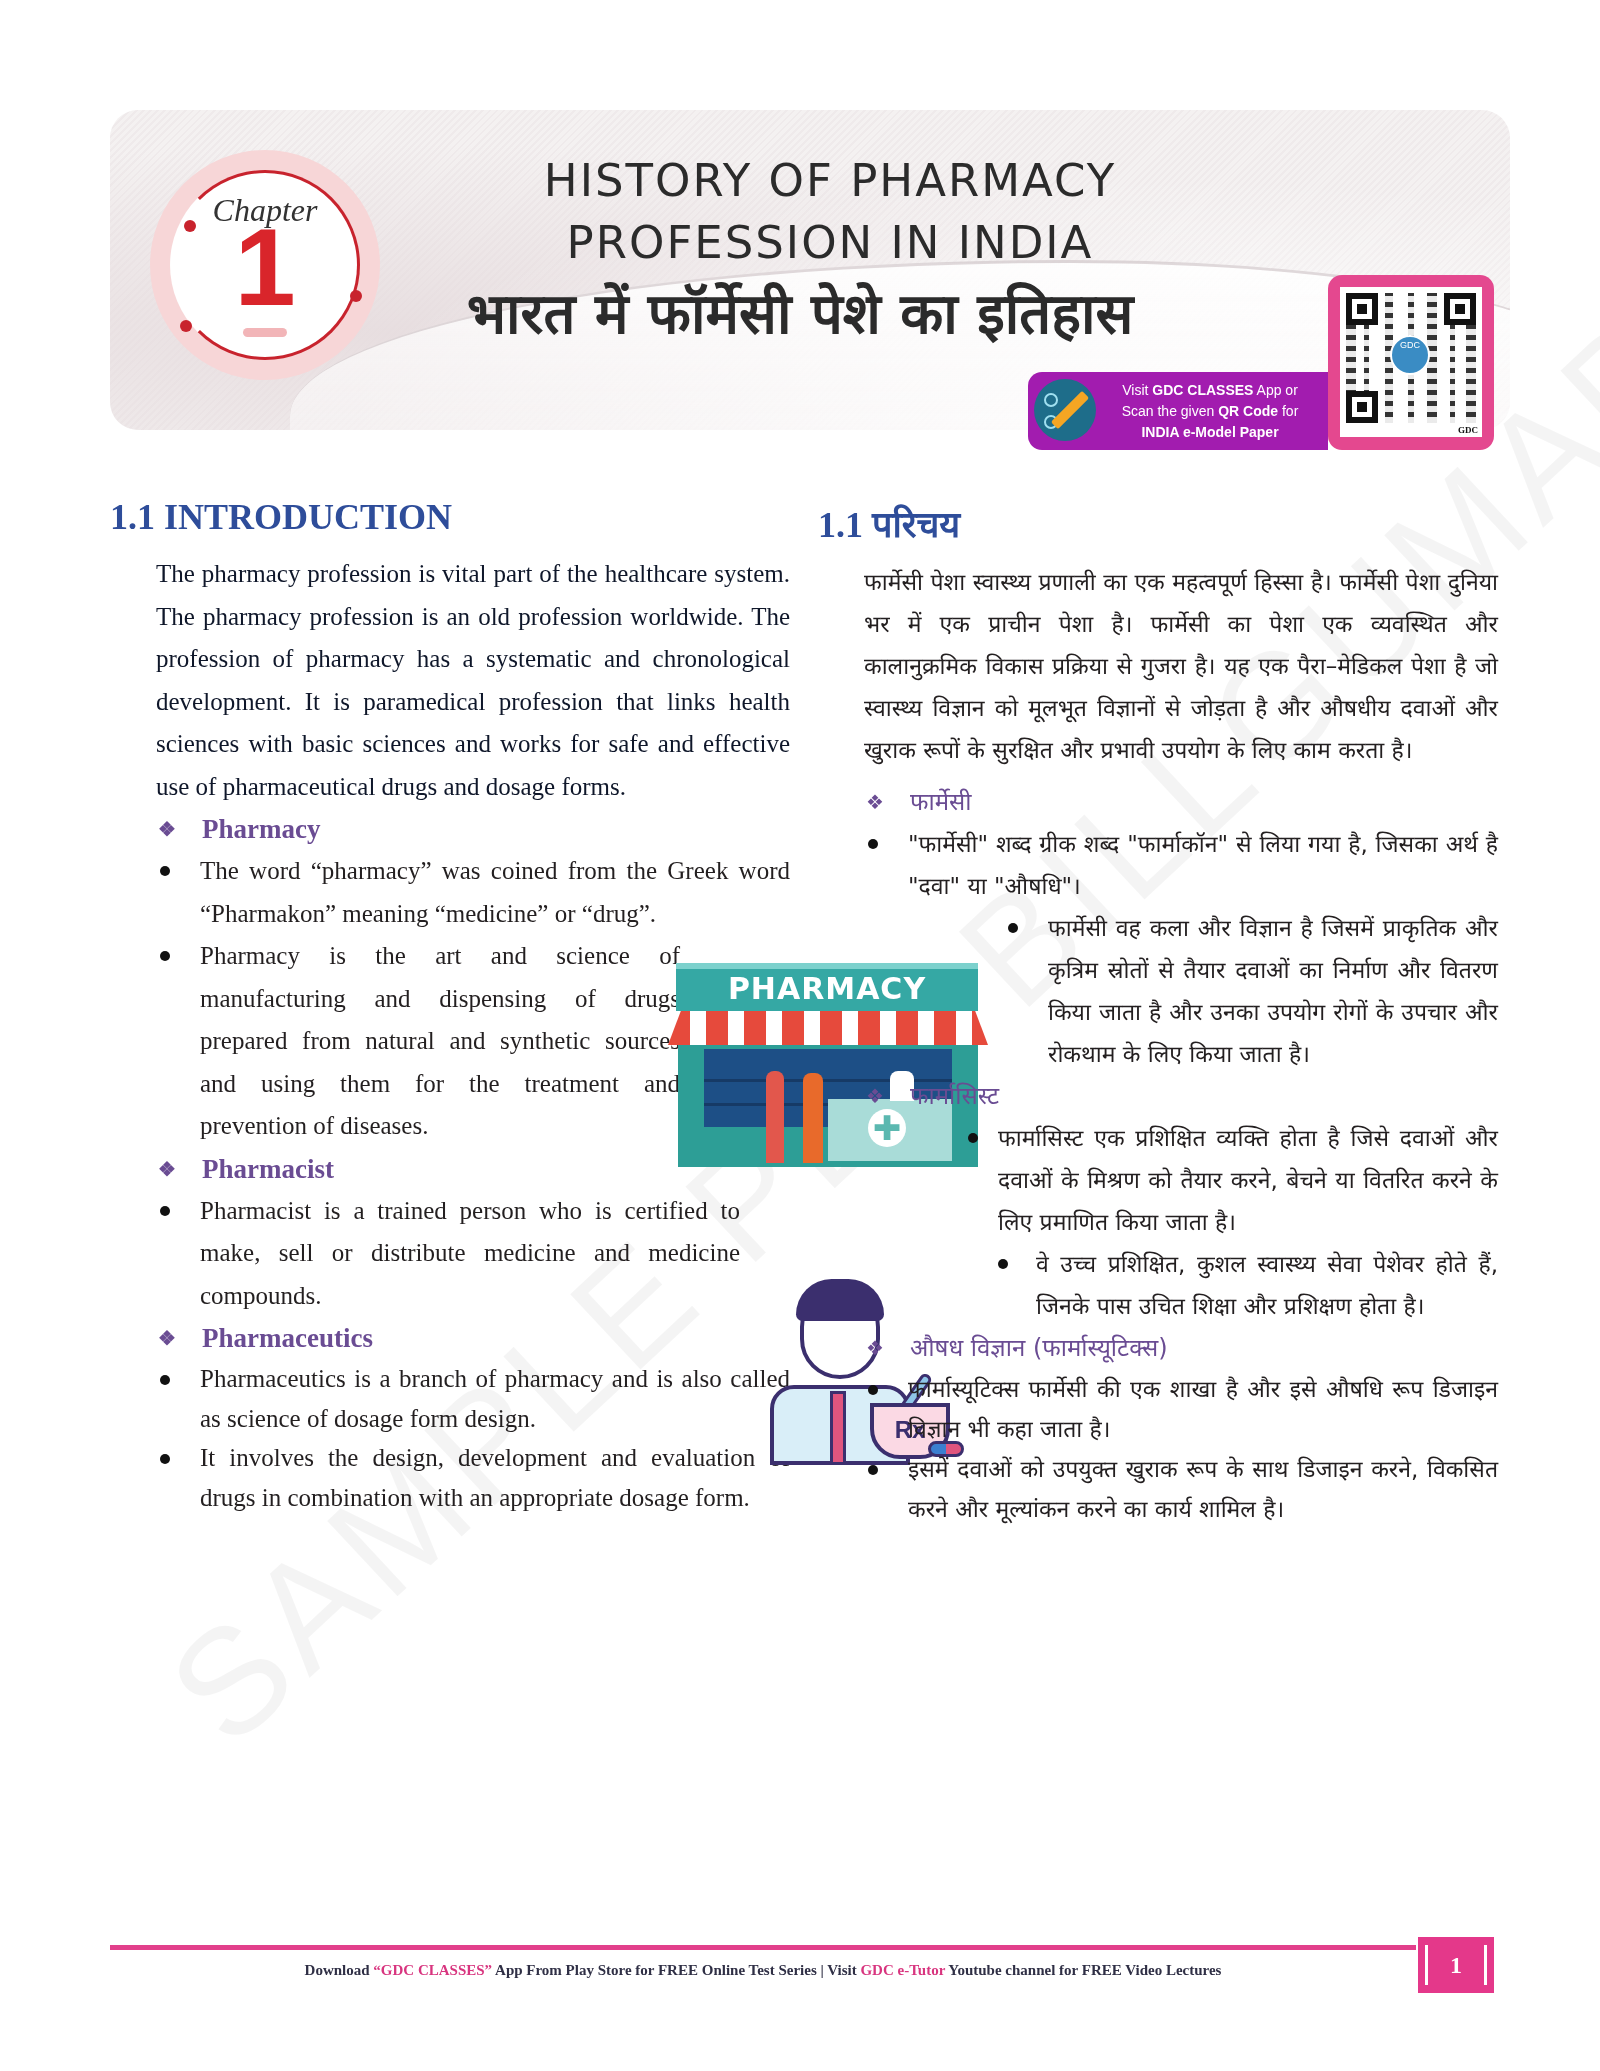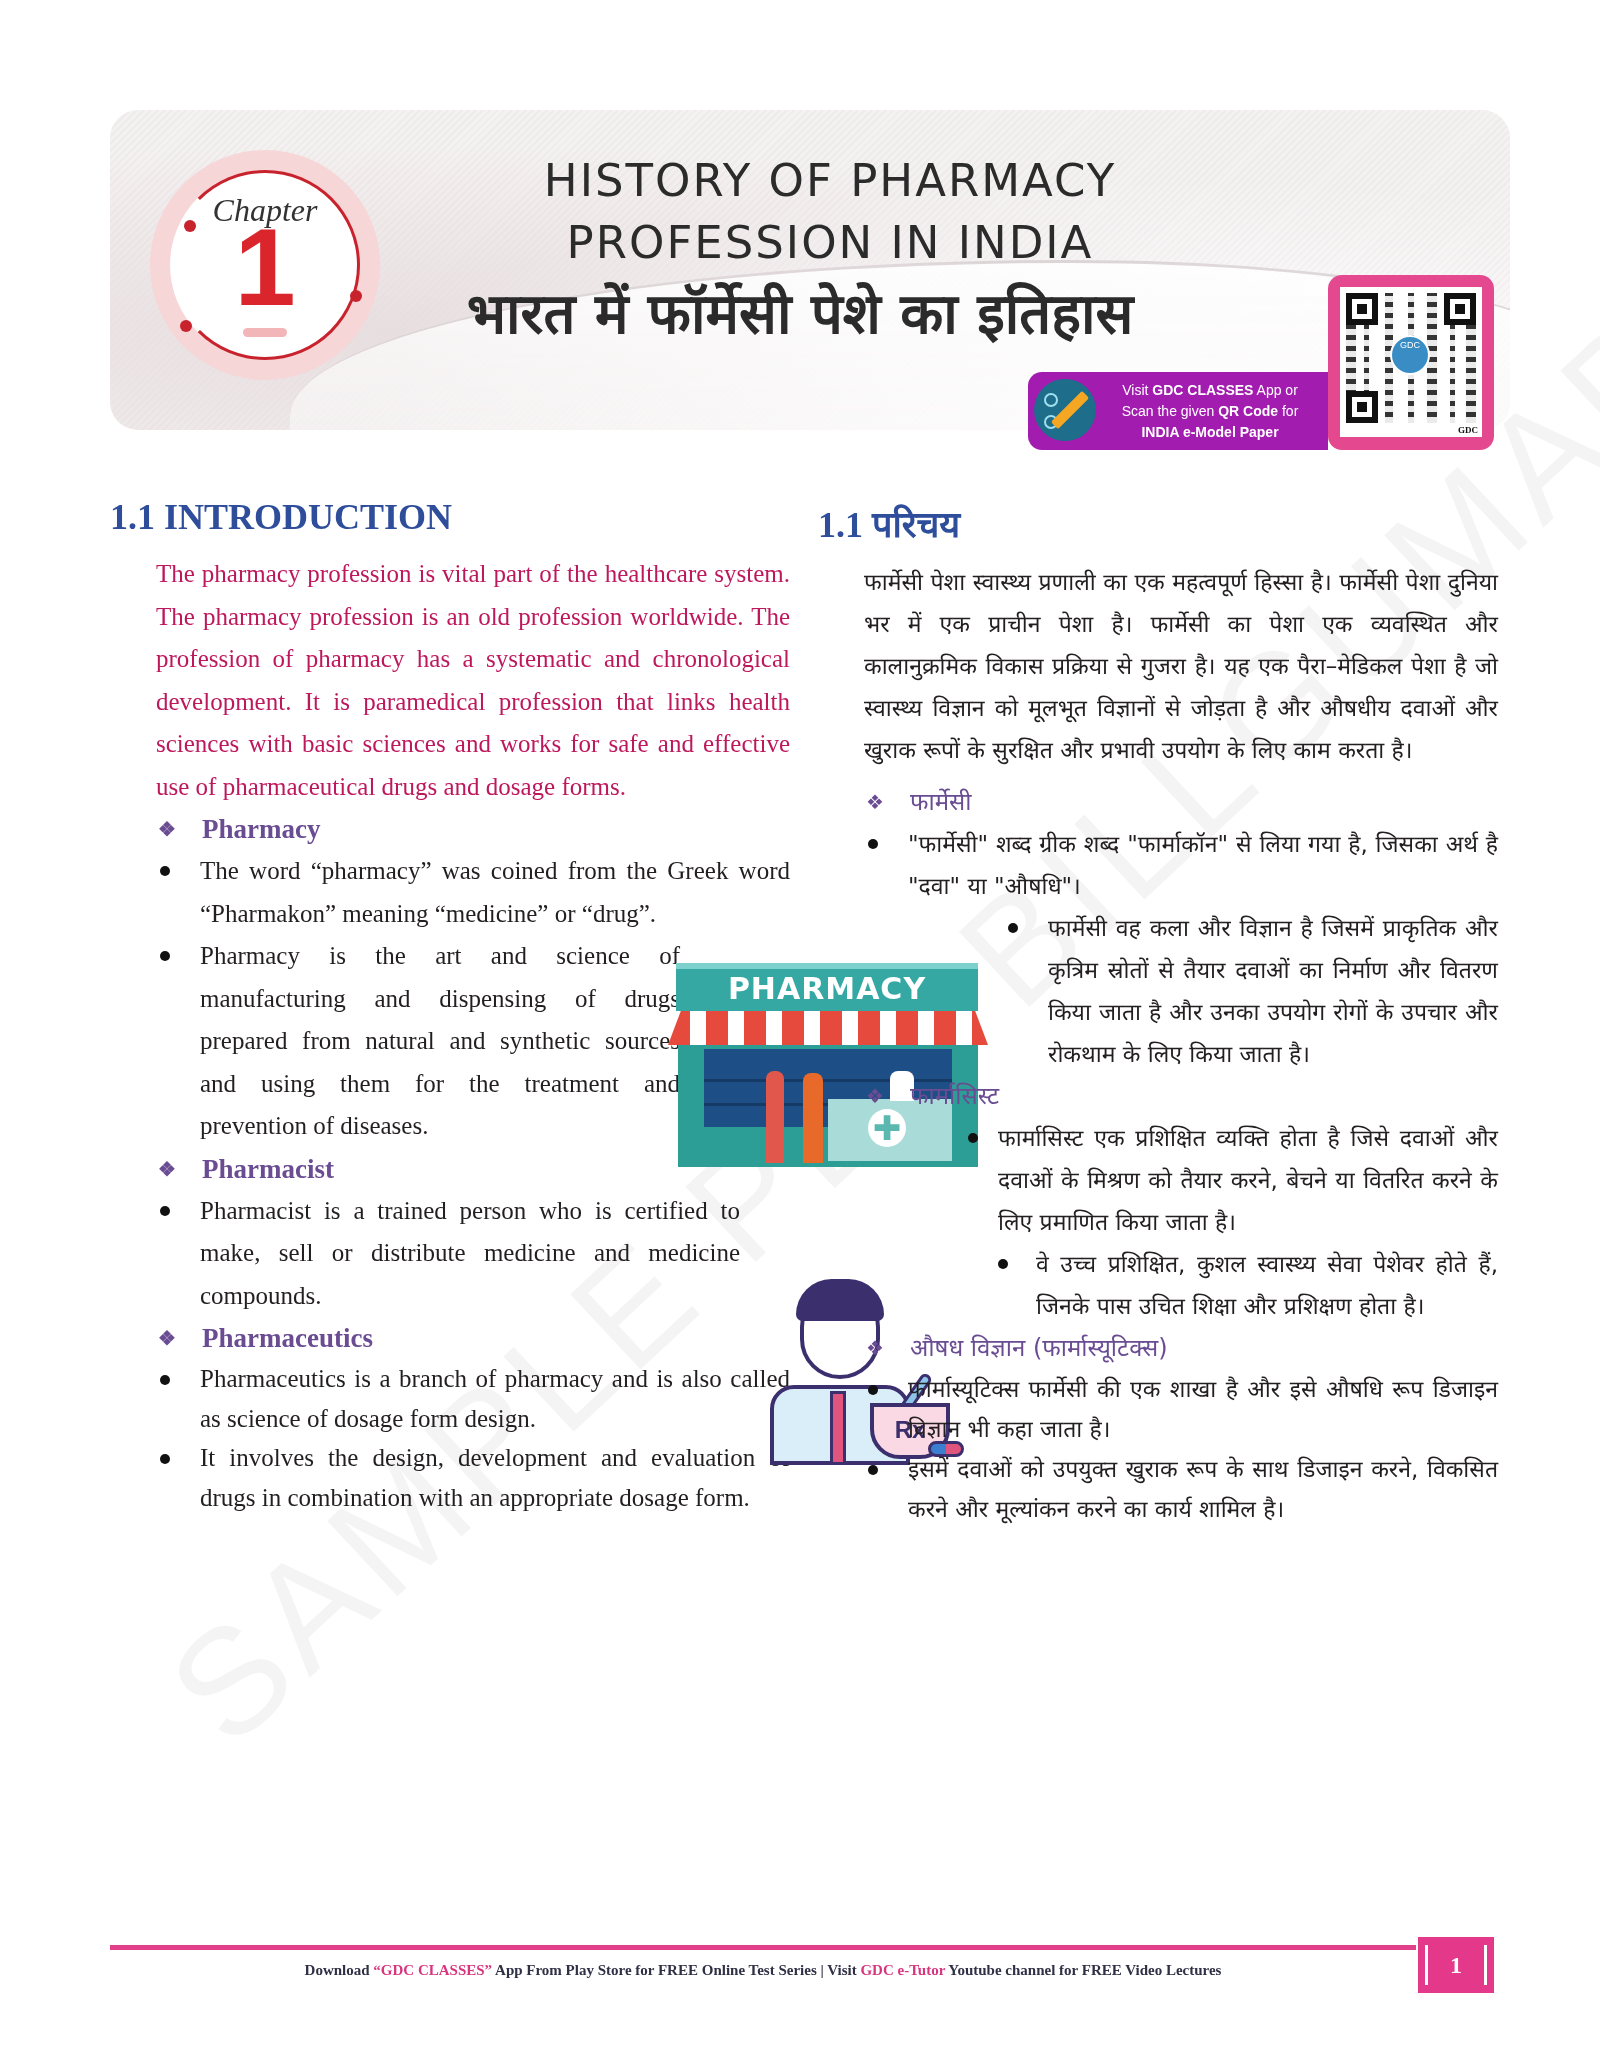--- a/index.html
+++ b/index.html
@@ -115,21 +115,21 @@
     font-family: "Liberation Serif", serif; font-weight: bold; color: #2e4d9a; font-size: 36px;
     line-height: 44px; margin-bottom: 14px;
   }
   .section-heading-hi {
     font-family: "Liberation Serif", serif; color: #2e4d9a; font-size: 36px; line-height: 44px;
     margin-top: 8px; margin-bottom: 14px;
   }
   .section-heading-hi .num { font-weight: bold; }
 
   .para {
-    font-family: "Liberation Serif", serif; font-size: 25px; line-height: 42.5px; color: #be185d;
+    font-family: "Liberation Serif", serif; font-size: 25px; line-height: 42.5px; color: #0f172a;
     text-align: justify; padding-left: 46px;
   }
   .para-hi {
     font-family: "DejaVu Sans", sans-serif; font-size: 23px; line-height: 42px; color: #231f20;
     text-align: justify; padding-left: 46px;
   }
   .sub-heading {
     display: flex; align-items: center; margin-top: 0; padding-left: 48px;
     font-family: "Liberation Serif", serif; font-weight: bold; font-size: 27px; color: #6a4c93; line-height: 42px;
   }

